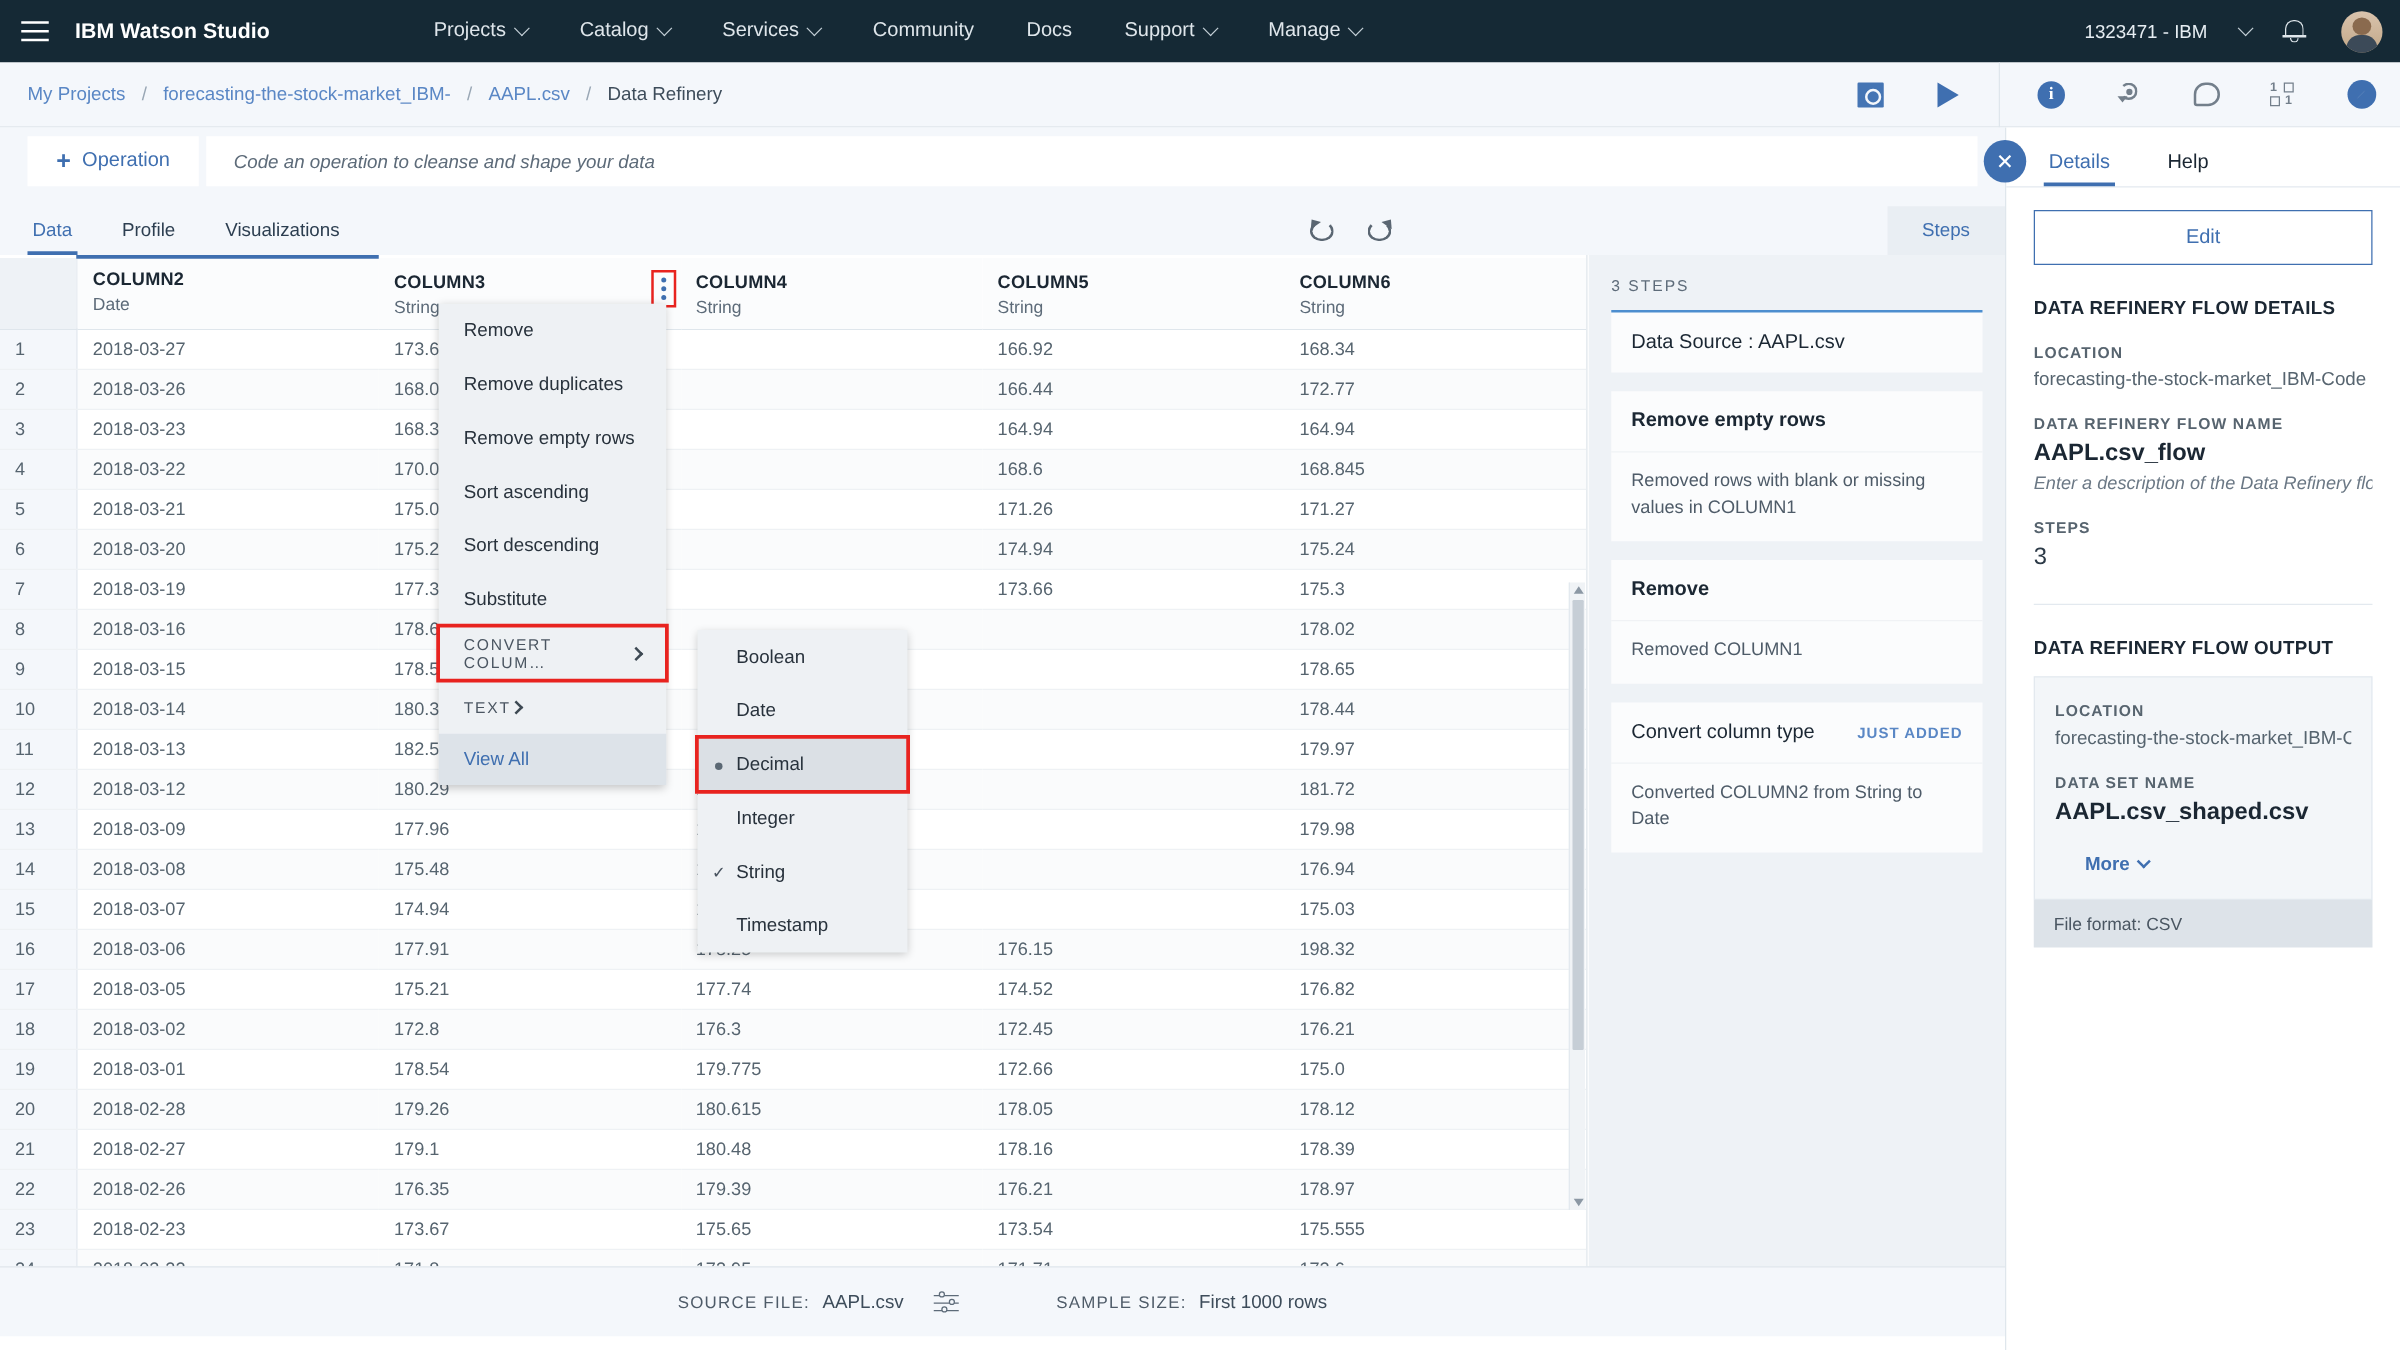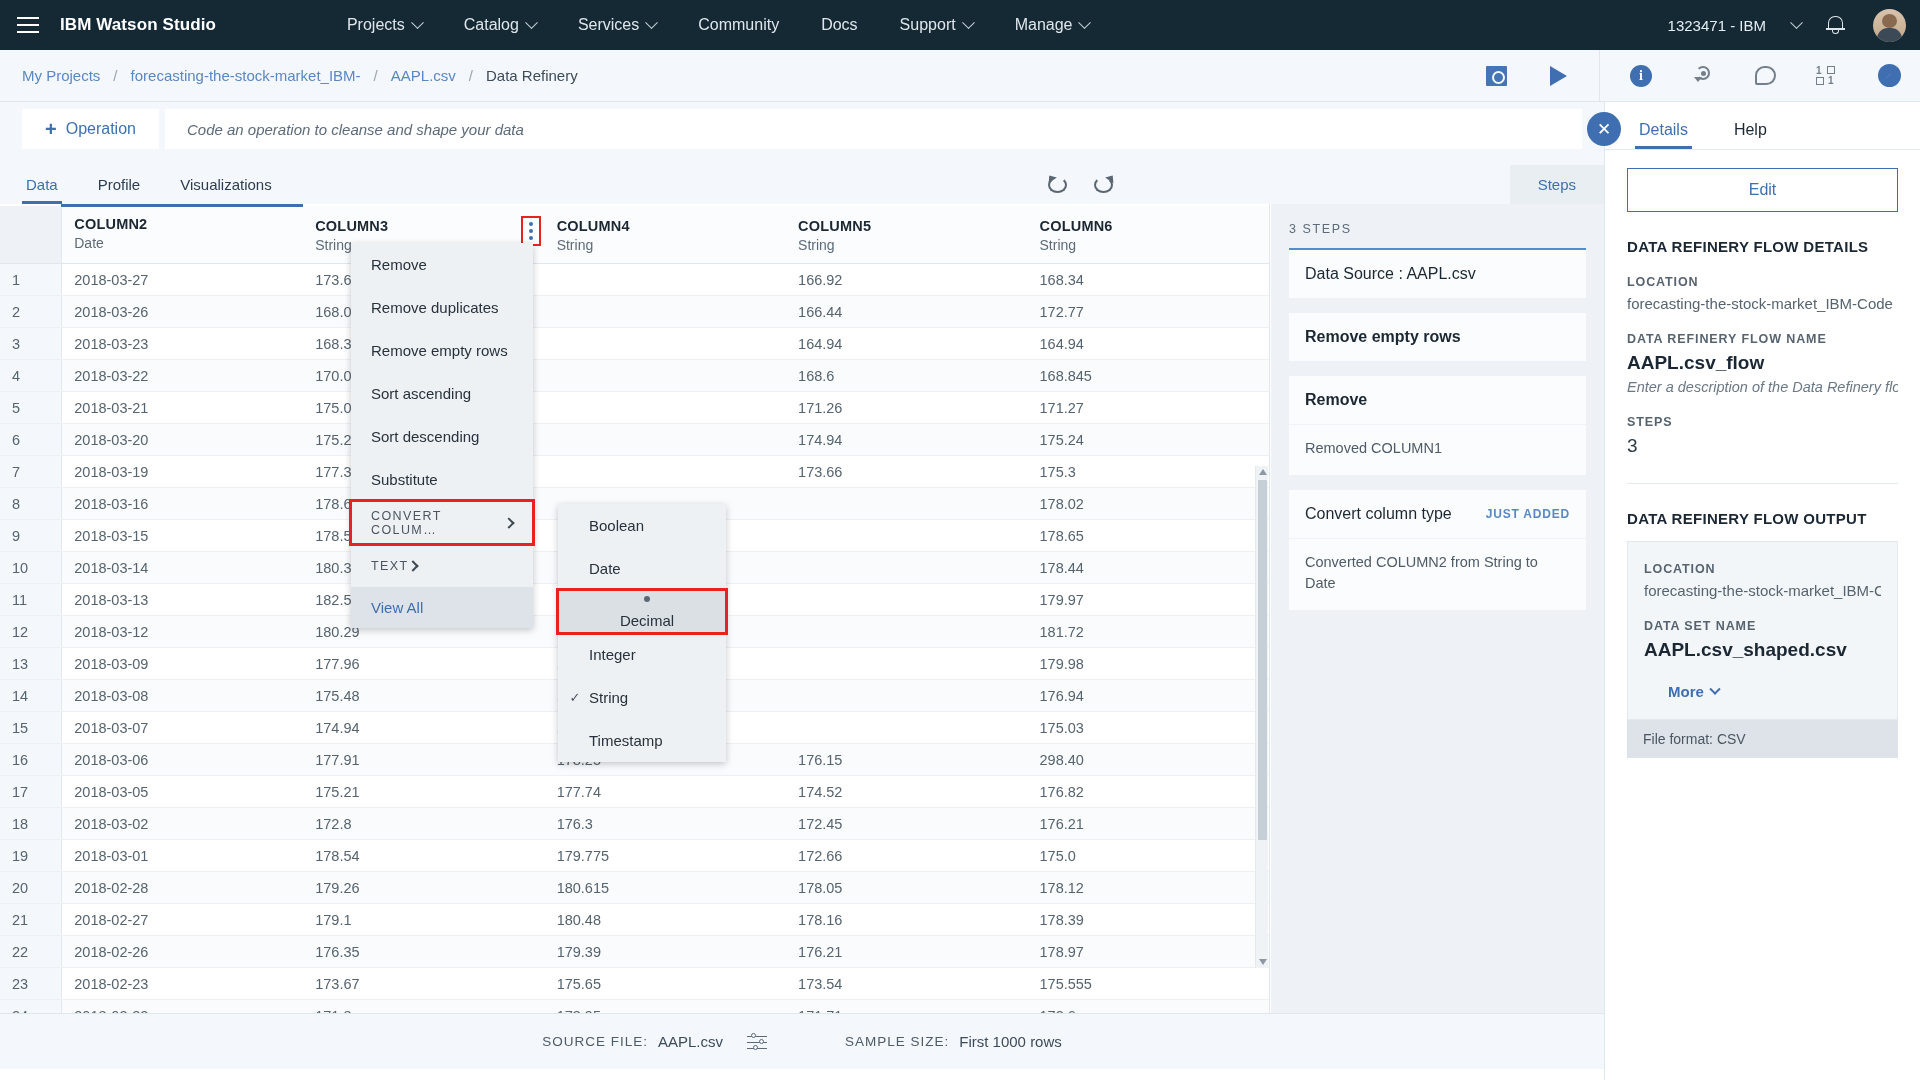--- a/index.html
+++ b/index.html
@@ -154,21 +154,21 @@
   .ctxitem.viewall { color: #3f6fb0; background: #dde3e9; height: 41px; }
   .chev { display: inline-block; width: 8px; height: 8px;
     border-top: 2px solid #3d4953; border-right: 2px solid #3d4953;
     transform: rotate(45deg); }
 
   .submenu { position: absolute; left: 558px; top: 504px; width: 168px;
     background: #eef1f4; box-shadow: 0 2px 7px rgba(0,0,0,.22); z-index: 41; }
   .smitem { height: 43px; display: flex; align-items: center; padding-left: 10px;
     font-size: 15px; color: #28323c; cursor: pointer; gap: 7px; }
   .smitem.hl { background: #dbe0e5; outline: 3px solid #e8231f; outline-offset: -1px;
-    position: relative; z-index: 3; flex-direction: column; }
+    position: relative; z-index: 3; }
   .mk { display: inline-block; width: 14px; text-align: center; color: #4a5561; font-size: 13px; }
   .dotmk { display: inline-block; width: 6px; height: 6px; border-radius: 50%; background: #5b6874; margin: 0 4px; }
 
   
   .stepspanel { position: absolute; left: 1271px; top: 204px; width: 333px; bottom: 56px;
     background: #eef2f6; padding: 18px 18px 0 18px; overflow: hidden; }
   .steps-count { font-size: 12.5px; letter-spacing: 1.6px; color: #5d6b79; margin-bottom: 12px; }
   .stepcard { background: #fbfcfd; margin-bottom: 15px; }
   .stepcard.first { border-top: 2px solid #4d8ecf; }
   .step-title { font-size: 16px; color: #1b2733; padding: 15px 16px;
@@ -504,21 +504,21 @@
             <td>175.85</td>
             <td></td>
             <td>175.03</td>
           </tr>
           <tr class="alt">
             <td class="idx">16</td>
             <td>2018-03-06</td>
             <td>177.91</td>
             <td>178.25</td>
             <td>176.15</td>
-            <td>298.40</td>
+            <td>198.32</td>
           </tr>
           <tr>
             <td class="idx">17</td>
             <td>2018-03-05</td>
             <td>175.21</td>
             <td>177.74</td>
             <td>174.52</td>
             <td>176.82</td>
           </tr>
           <tr class="alt">
@@ -637,20 +637,21 @@
     <div class="stepcard first">
       <div class="step-title">
         <span>Data Source : AAPL.csv</span>
       </div>
     </div>
 
     <div class="stepcard">
       <div class="step-title bold">
         <span>Remove empty rows</span>
       </div>
+      <div class="step-desc">Removed rows with blank or missing values in COLUMN1</div>
     </div>
 
     <div class="stepcard">
       <div class="step-title bold">
         <span>Remove</span>
       </div>
       <div class="step-desc">Removed COLUMN1</div>
     </div>
 
     <div class="stepcard">

